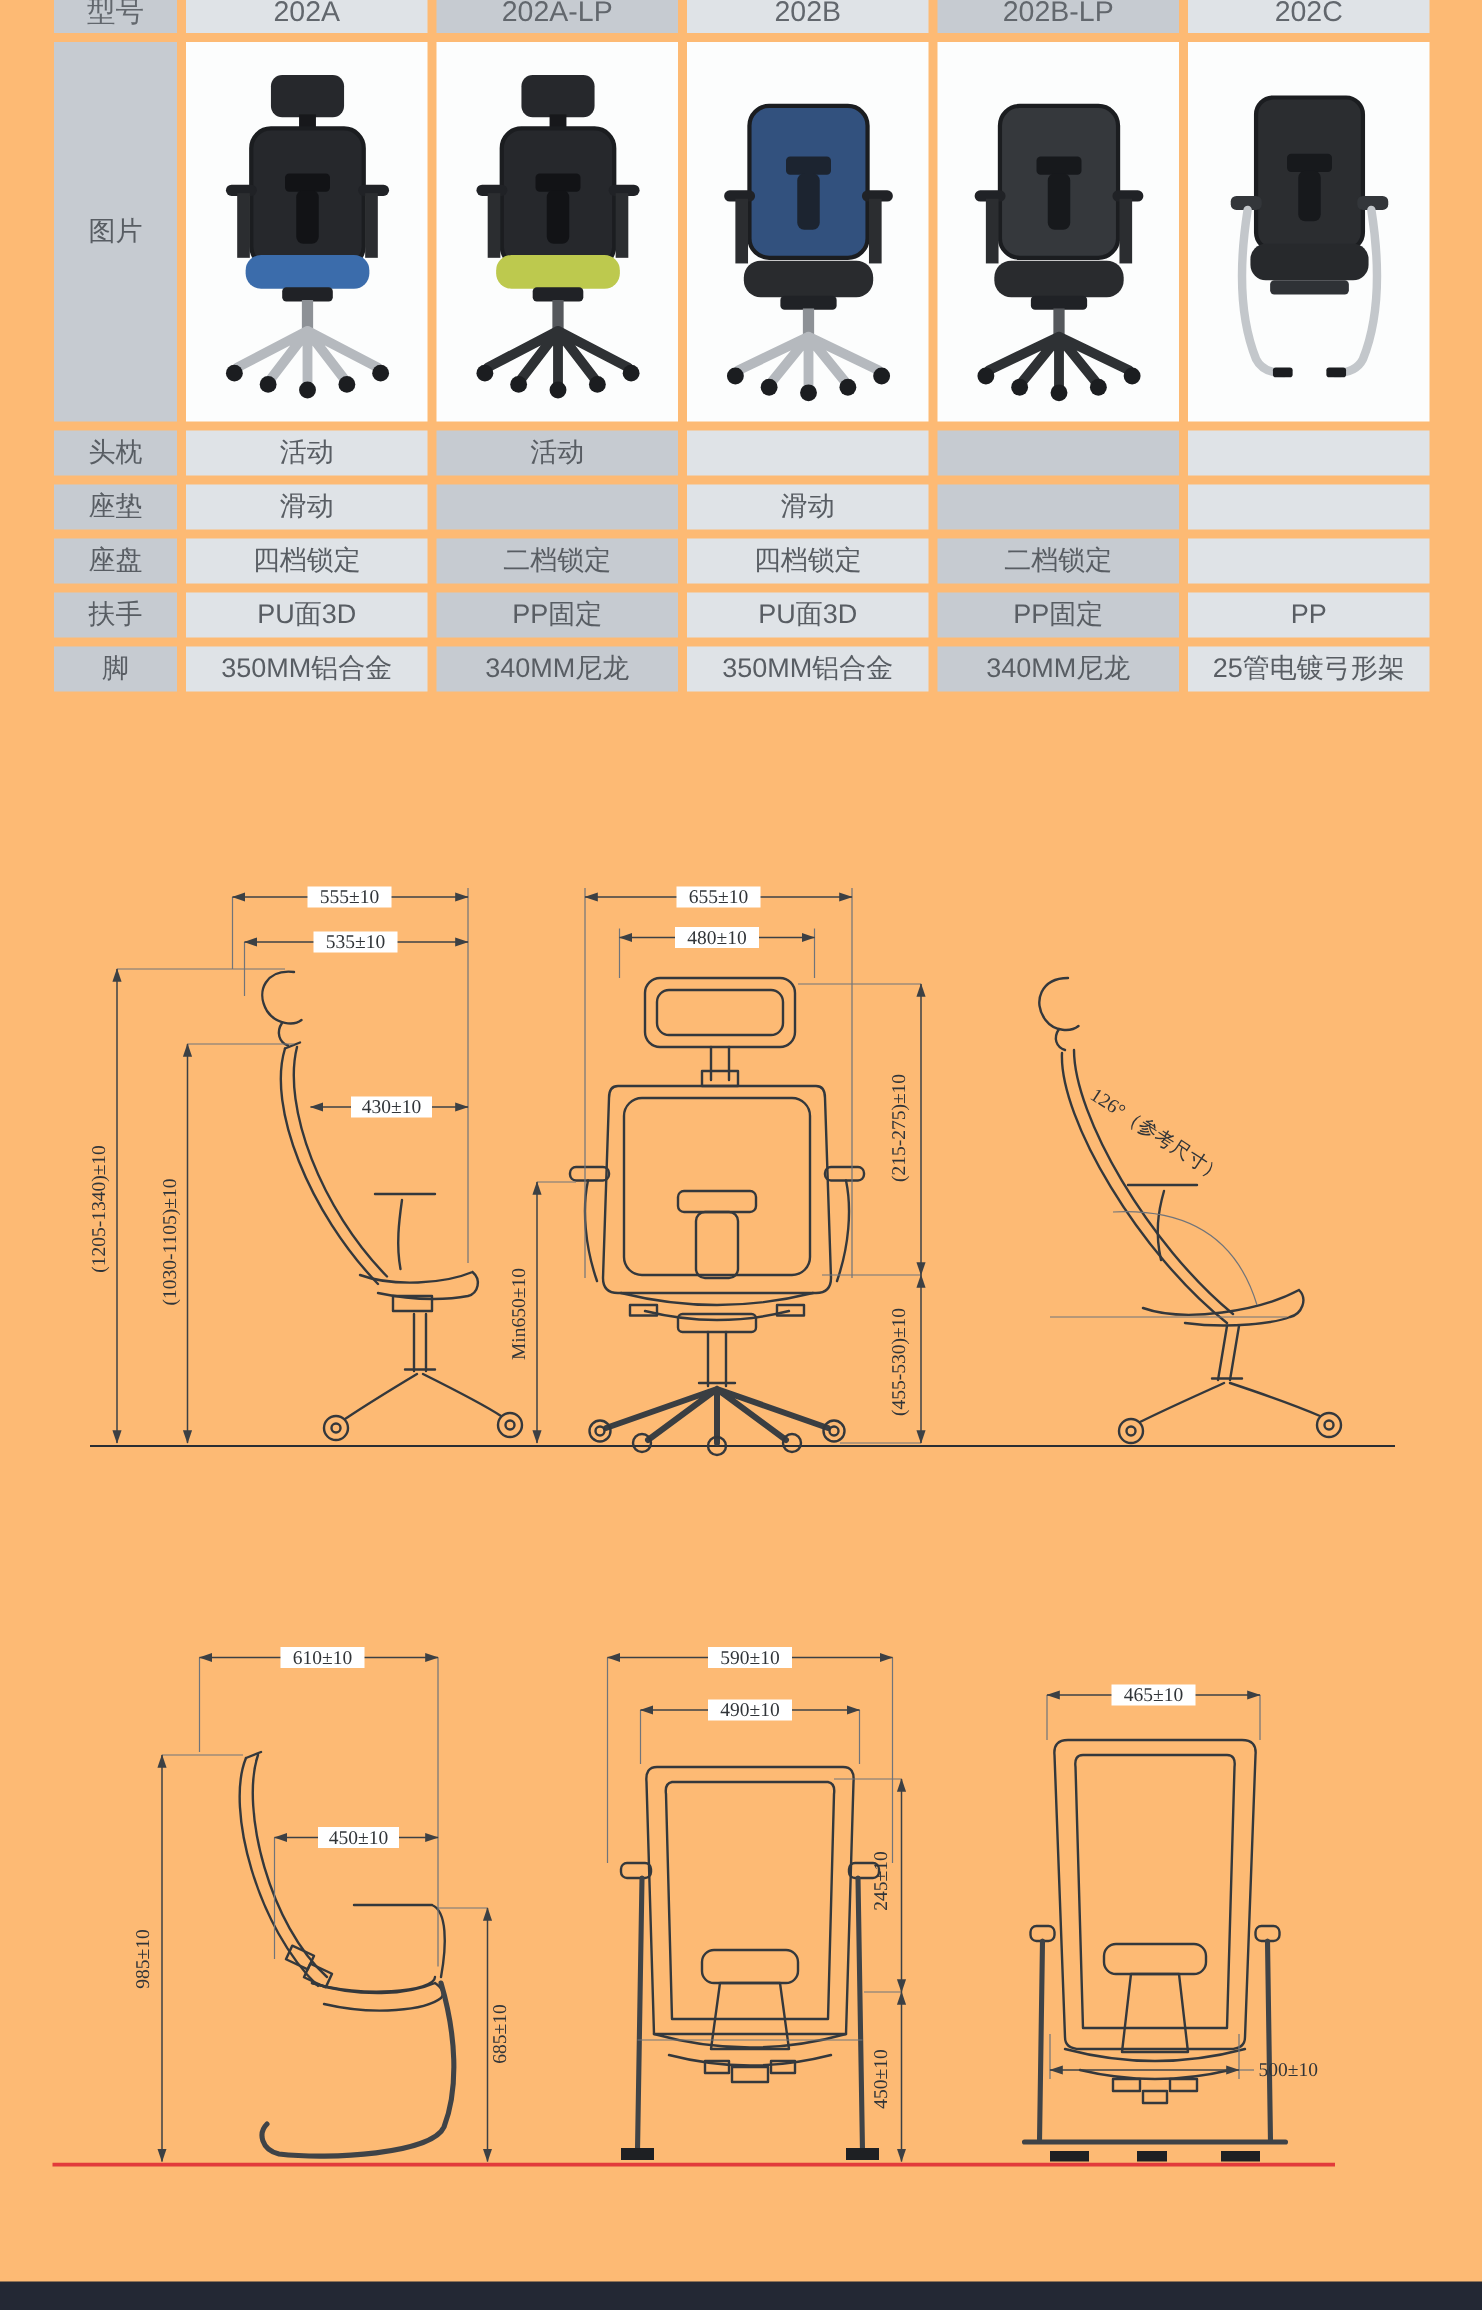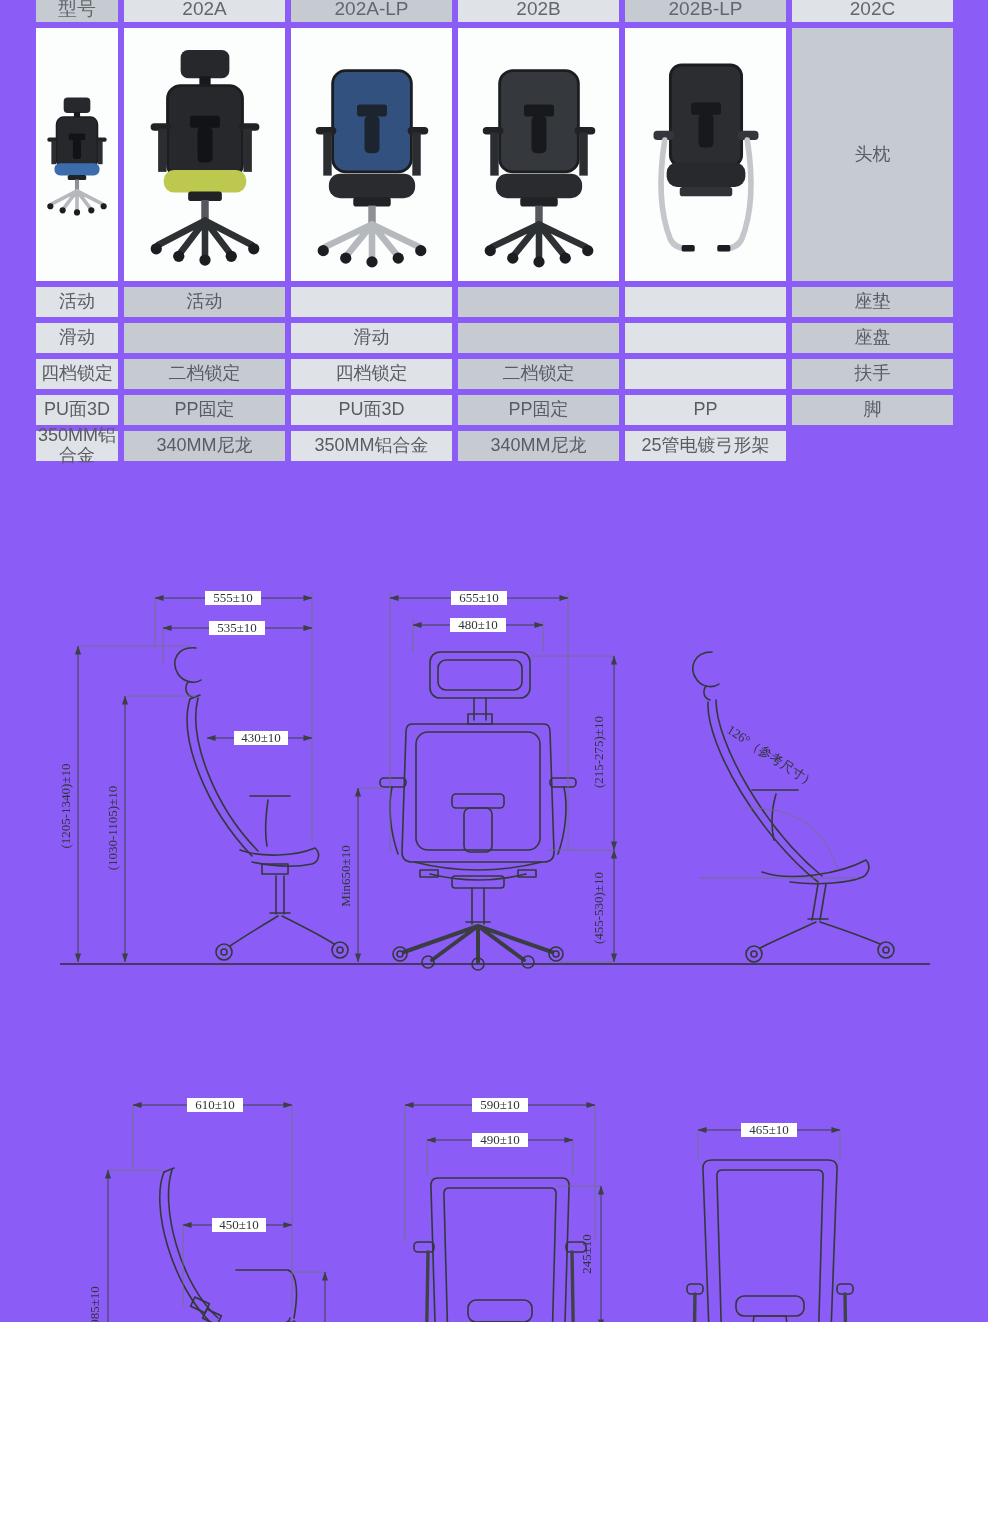--- a/index.html
+++ b/index.html
@@ -1,17 +1,17 @@
 <!DOCTYPE html>
 <html><head>
 <meta charset="utf-8">
 <style>
   *{margin:0;padding:0;box-sizing:border-box}
   html,body{background:#ffffff}
-  .page{position:relative;width:988px;height:1322px;background:#8b5cf6;overflow:hidden;
+  .page{position:relative;width:988px;height:1540px;background:#fdba74;overflow:hidden;
         font-family:"Liberation Sans",sans-serif}
   
   .spec-table{position:absolute;left:36px;top:-4px;display:grid;
               grid-template-columns:82px repeat(5,161px);
               grid-template-rows:26px 253px repeat(5,30px);gap:6px}
   .cell{display:flex;align-items:center;justify-content:center;
         font-size:18px;color:#585d63;text-align:center;line-height:1.1}
   .c-dark{background:#c6cbd1}
   .c-light{background:#dfe3e7}
   .c-img{background:#fcfdfd}
@@ -39,20 +39,21 @@
 
   <div class="spec-table">
 
     <div class="cell c-dark hdr">型号</div>
     <div class="cell c-light hdr">202A</div>
     <div class="cell c-dark hdr">202A-LP</div>
     <div class="cell c-light hdr">202B</div>
     <div class="cell c-dark hdr">202B-LP</div>
     <div class="cell c-light hdr">202C</div>
 
+    <div class="cell c-dark">图片</div>
 
     <div class="cell c-img">
       <svg width="150" height="234" viewBox="0 0 160 236">
         <rect x="54" y="6" width="52" height="30" rx="8" fill="#26282c"></rect>
         <rect x="74" y="34" width="12" height="12" fill="#17181b"></rect>
         <rect x="40" y="44" width="80" height="98" rx="14" stroke="#1b1d20" stroke-width="3" fill="#26282c"></rect>
         <rect x="64" y="76" width="32" height="13" rx="3" fill="#121316"></rect>
         <rect x="72" y="88" width="16" height="38" rx="5" fill="#121316"></rect>
         <rect x="22" y="84" width="22" height="8" rx="4" fill="#202226"></rect>
         <rect x="30" y="90" width="9" height="46" fill="#2b2d30"></rect>

